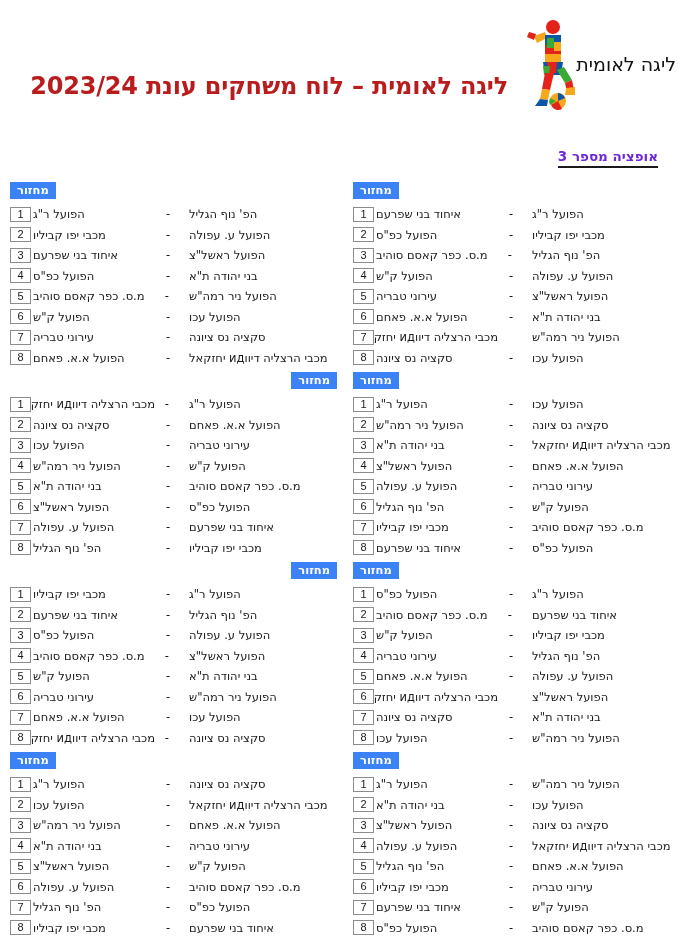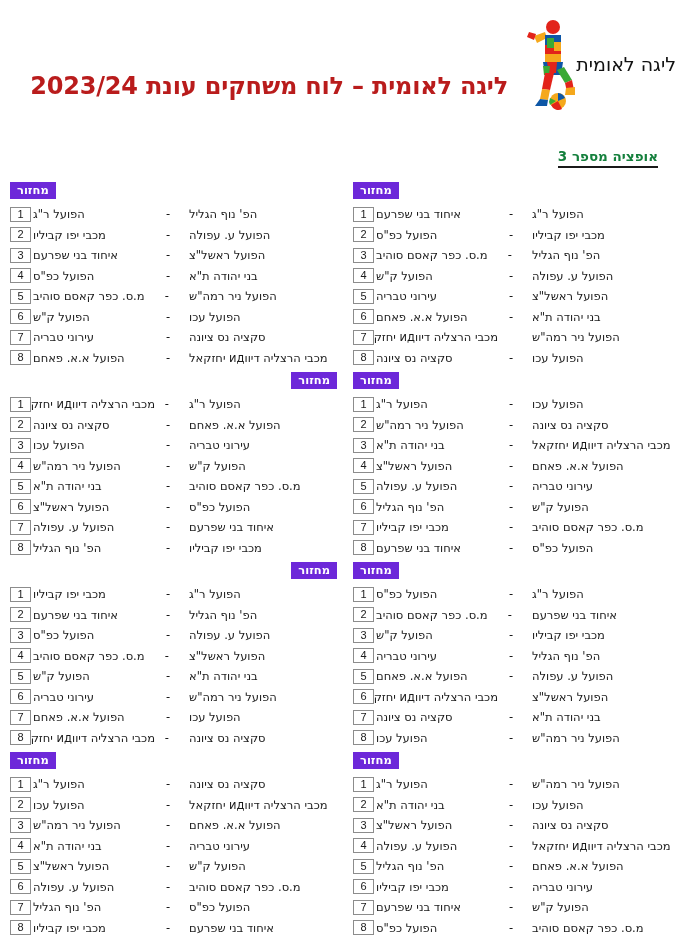--- a/index.html
+++ b/index.html
@@ -55,21 +55,21 @@
     color: #b91c1c;
     white-space: nowrap;
     letter-spacing: -0.2px;
   }
   .option-label {
     position: absolute;
     top: 148px;
     right: 32px;
     font-size: 13.5px;
     font-weight: bold;
-    color: #15803d;
+    color: #6d28d9;
     border-bottom: 2.2px solid #1a1a1a;
     padding-bottom: 2px;
     white-space: nowrap;
   }
 
   
   .rounds-grid {
     position: absolute;
     top: 182px;
     right: 10px;
@@ -86,21 +86,21 @@
   }
 
   .round-header {
     display: flex;
     flex-direction: row;
     align-items: stretch;
     height: 17px;
     width: 100%;
   }
   .round-header-label {
-    background: #6d28d9;
+    background: #3b82f6;
     color: #ffffff;
     font-size: 11.5px;
     font-weight: bold;
     padding: 0 7px;
     display: flex;
     align-items: center;
     justify-content: center;
     white-space: nowrap;
     line-height: 1;
   }

